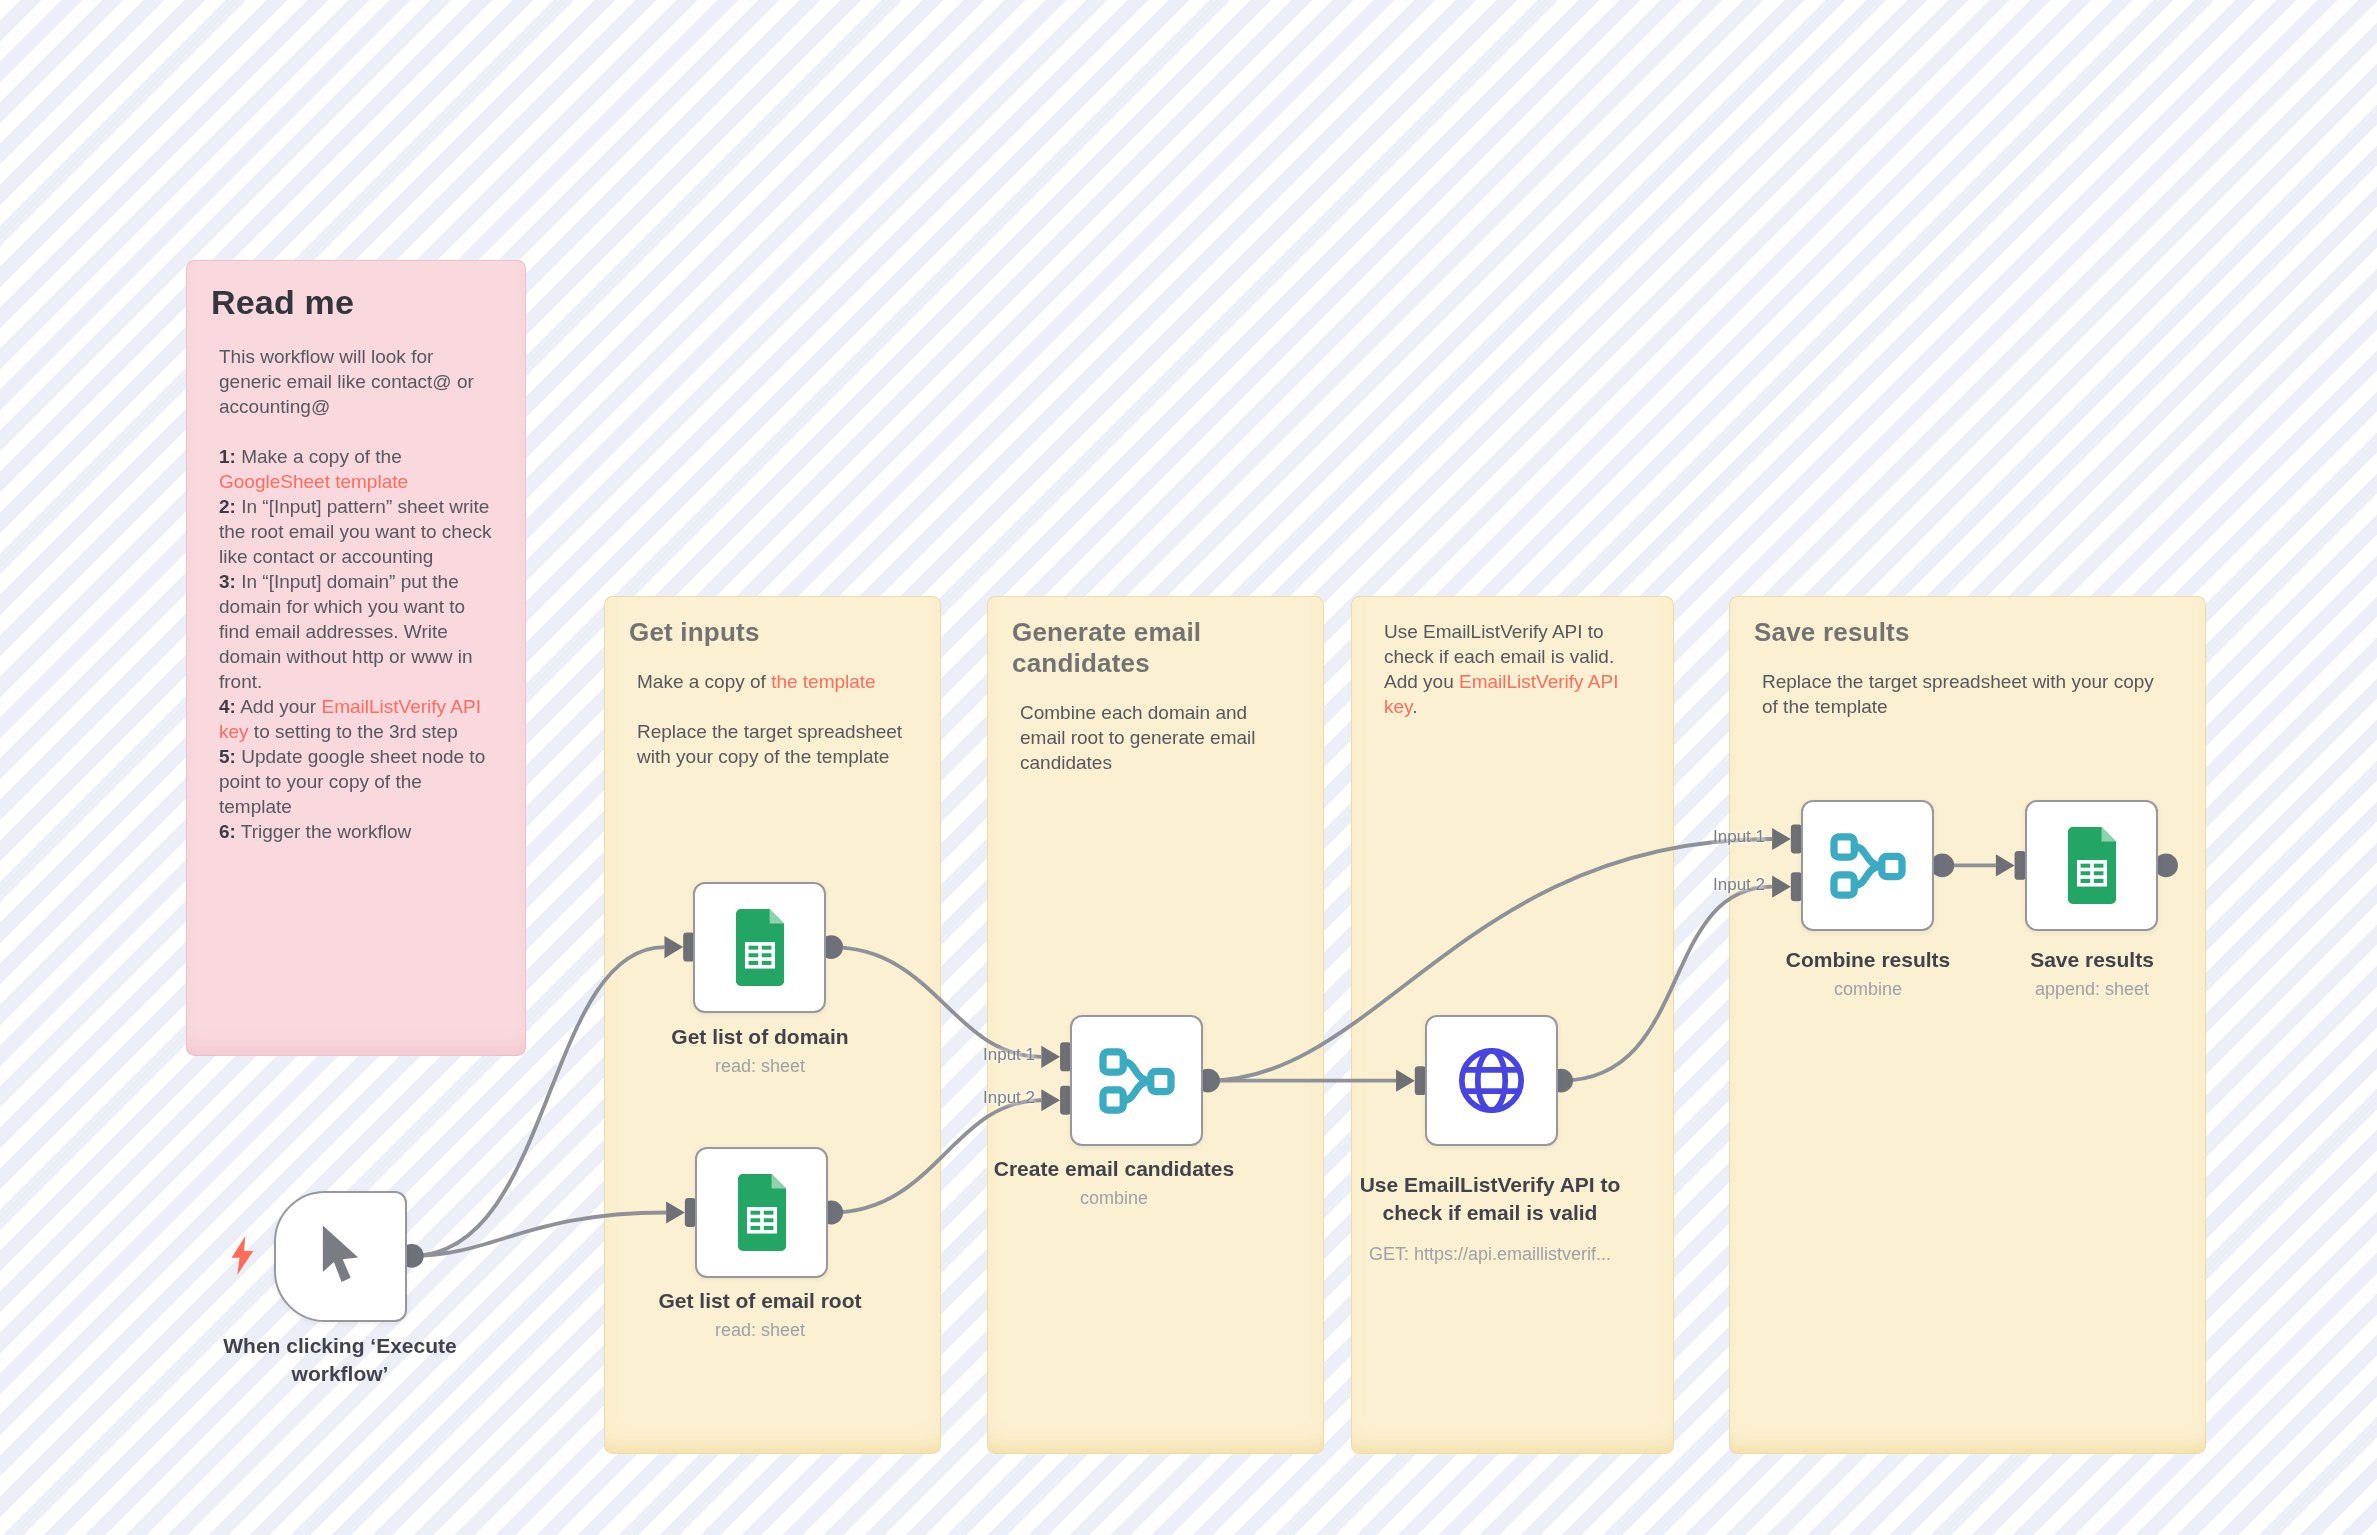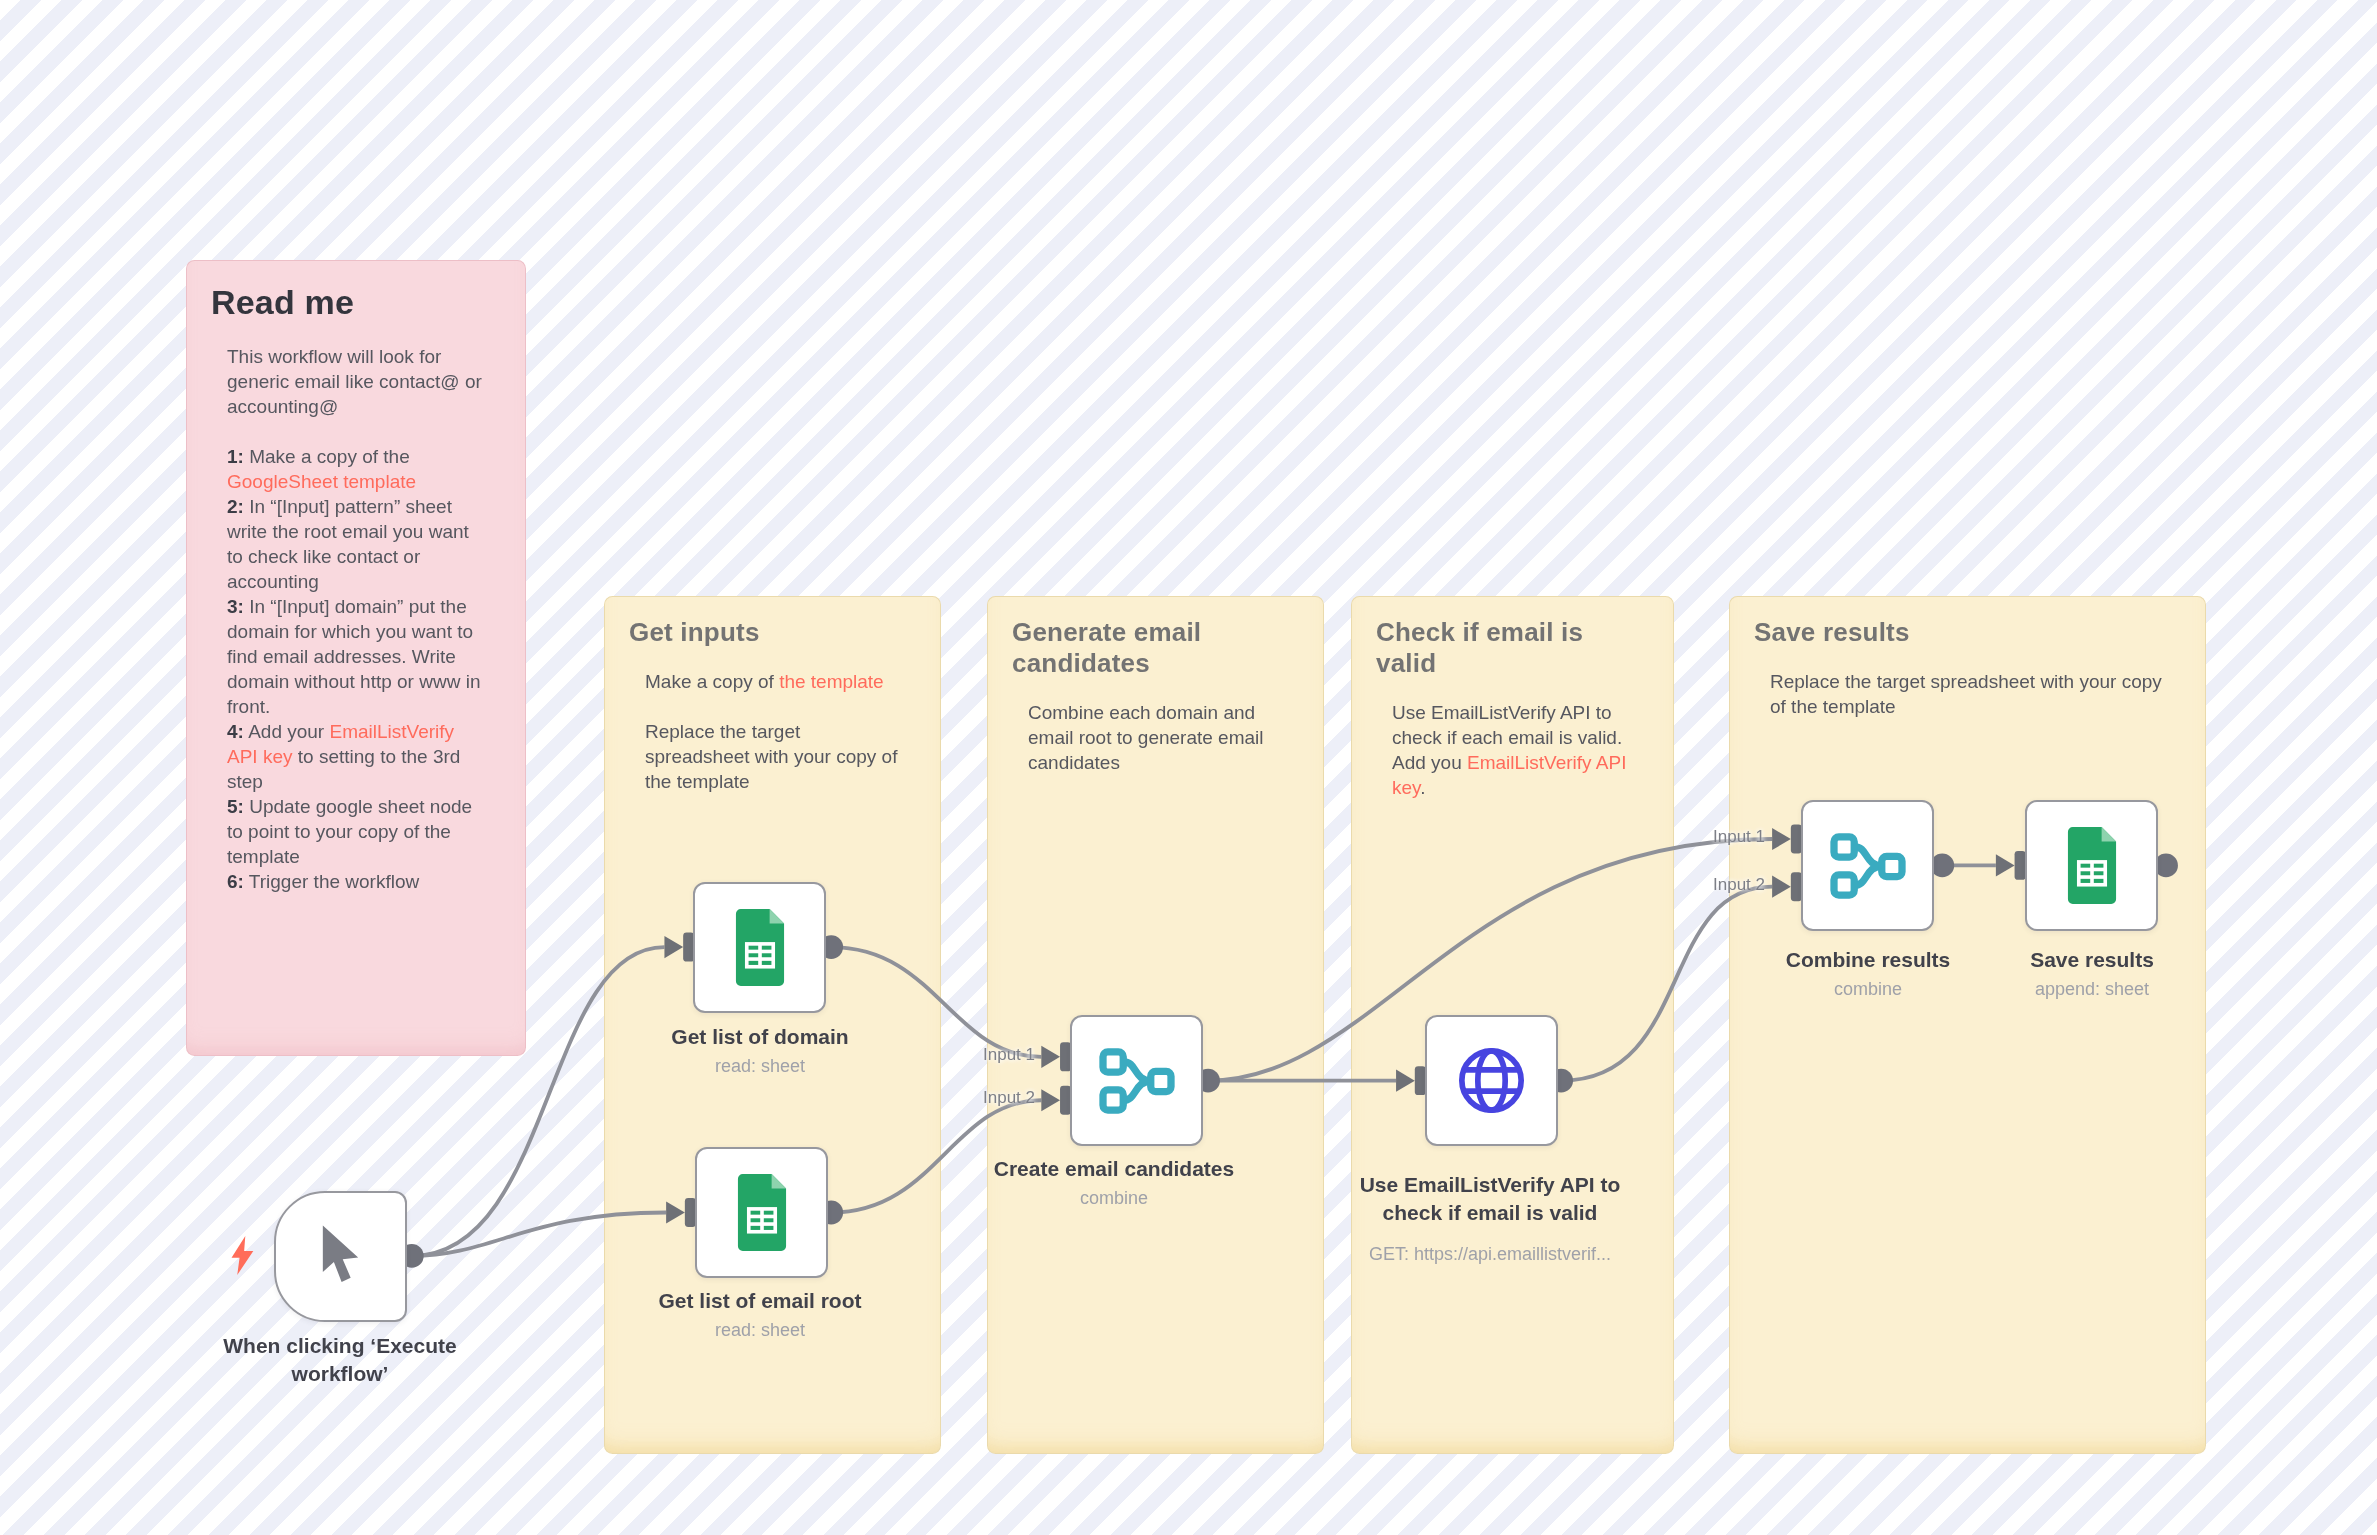--- a/index.html
+++ b/index.html
@@ -6,21 +6,21 @@
     font-family:"Liberation Sans",sans-serif;}
   .canvas{position:absolute;inset:0;width:2377px;height:1536px;
     background:repeating-linear-gradient(135deg,#ffffff 0px,#ffffff 14.5px,#edeff8 14.5px,#edeff8 29px);}
   .sticky{position:absolute;border-radius:8.5px;box-sizing:border-box;padding:13.6px 24px;}
   .sticky.yellow{background:rgba(251,240,207,.97);border:0.9px solid rgba(214,192,128,.45);
     box-shadow:inset 0 -17px 22px -13.6px rgba(233,198,110,.55);}
   .sticky.pink{background:rgba(249,216,221,.97);border:0.9px solid rgba(226,166,176,.5);
     box-shadow:inset 0 -17px 22px -13.6px rgba(226,150,160,.35);}
   .sticky h1{font-size:34px;margin:8.5px 0 22px 0;color:#34353d;letter-spacing:0.2px;}
   .sticky h2{font-size:26px;margin:6.8px 0 20.4px 0;color:#737373;letter-spacing:0.2px;}
-  .sticky .body{font-size:19px;line-height:25px;color:#56575f;margin:16px;}
+  .sticky .body{font-size:19px;line-height:25px;color:#56575f;margin:8px;}
   .sticky .body p{margin:0 0 25.5px 0;}
   .red{color:#ff6b5c;text-decoration:none;cursor:pointer;}
   .step b{color:#3c3d46;}
   .node{position:absolute;width:133px;height:131px;background:#fff;
     border:2.1px solid #97989e;border-radius:12px;box-sizing:border-box;
     display:flex;align-items:center;justify-content:center;
     box-shadow:0 1.7px 5.1px rgba(60,60,80,.08);}
   .node.trigger{border-radius:51px 12px 12px 51px;}
   .nlabel{position:absolute;width:340px;text-align:center;}
   .nlabel .t{font-size:21px;font-weight:700;color:#41424b;line-height:28px;}
@@ -58,21 +58,20 @@
   </div>
 
   <div class="sticky yellow" style="left:987px;top:596px;width:337px;height:858px">
     <h2>Generate email candidates</h2>
     <div class="body">
       <p>Combine each domain and email root to generate email candidates</p>
     </div>
   </div>
 
   <div class="sticky yellow" style="left:1351px;top:596px;width:323px;height:858px">
-    <h2>Check if email is valid</h2>
     <div class="body">
       <p><span>Use EmailListVerify API to check if each email is valid. Add you </span><a class="red">EmailListVerify API key</a><span>.</span></p>
     </div>
   </div>
 
   <div class="sticky yellow" style="left:1729px;top:596px;width:477px;height:858px">
     <h2>Save results</h2>
     <div class="body">
       <p>Replace the target spreadsheet with your copy of the template</p>
     </div>

